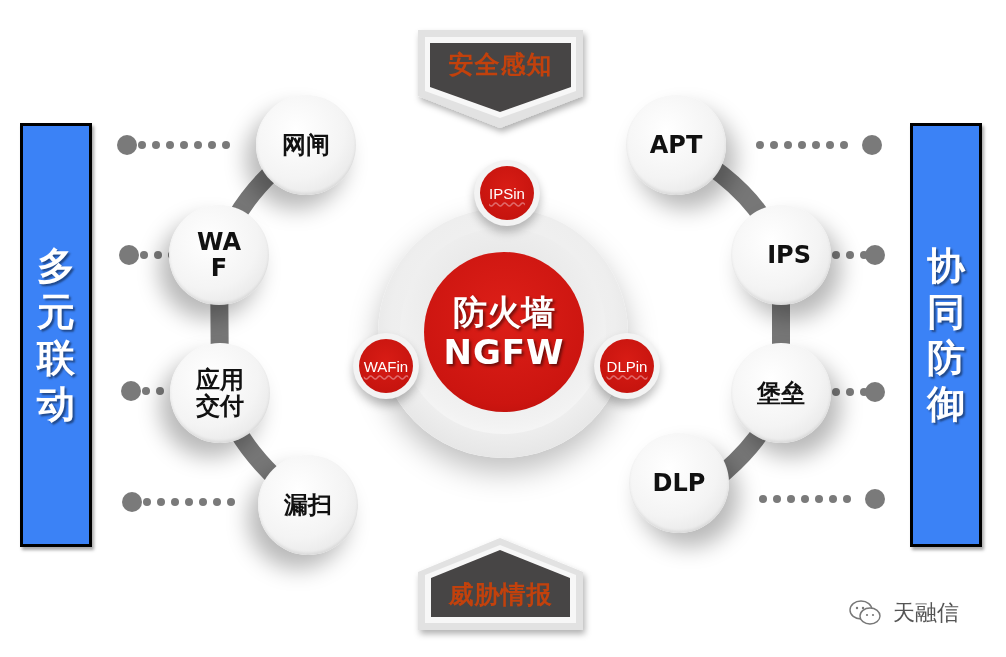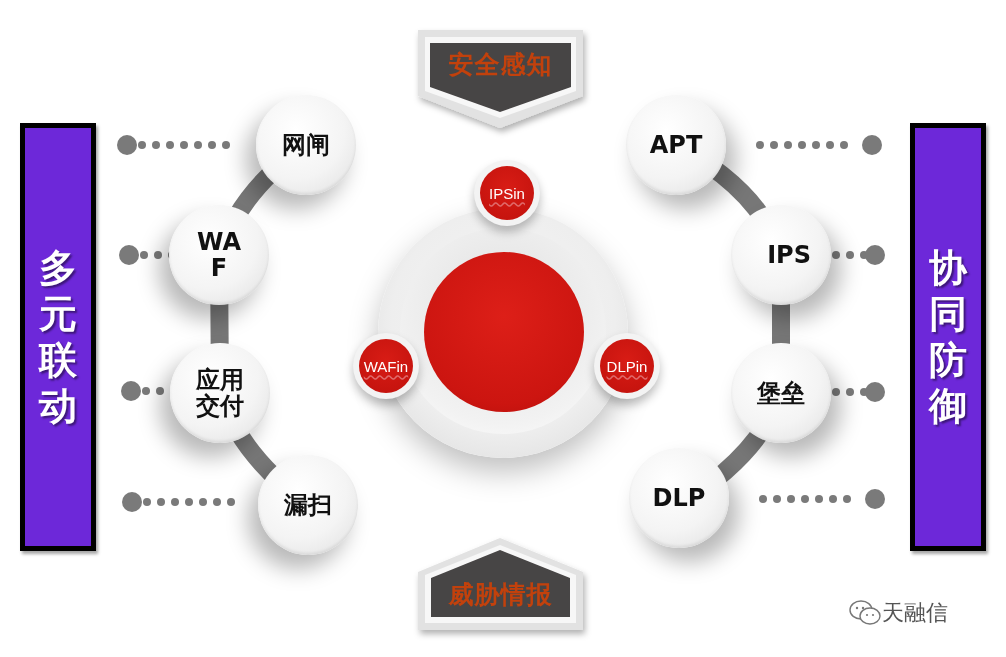--- a/index.html
+++ b/index.html
@@ -4,23 +4,23 @@
 <style>
   html, body { margin:0; padding:0; }
   body {
     width:1006px; height:657px; position:relative; overflow:hidden;
     background:#ffffff;
     font-family:"DejaVu Sans", "Liberation Sans", sans-serif;
   }
   svg.layer { position:absolute; left:0; top:0; }
 
   .side-bar {
-    position:absolute; background:#6d28d9;
+    position:absolute; background:#3b82f6;
     box-shadow: 2px 3px 3px rgba(0,0,0,0.35);
-    border:5px solid #000000;
+    border:3px solid #000000;
     display:flex; align-items:center; justify-content:center;
   }
   .side-bar .vtext {
     color:#fff; font-weight:bold; font-size:38px; line-height:46px;
     width:42px; text-align:center; word-break:break-all;
     text-shadow: 2px 2px 2px rgba(0,0,0,0.45);
   }
 
   .node {
     position:absolute; width:100px; height:100px; border-radius:50%;
@@ -66,21 +66,21 @@
     display:flex; align-items:center; justify-content:center;
     color:#fff; font-size:15px;
     font-family:Liberation Sans, sans-serif;
   }
   .mini .core span {
     text-decoration: underline wavy #e06a6a; text-underline-offset:3px;
   }
 
   .watermark {
     position:absolute; left:848px; top:598px; display:flex; align-items:center;
-    color:#555; font-size:22px; gap:0;
+    color:#555; font-size:22px; gap:11px;
   }
 </style>
 </head>
 <body>
 
 <svg class="layer" width="1006" height="657">
   <defs>
     <filter id="bshadow" x="-20%" y="-20%" width="140%" height="140%">
       <feDropShadow dx="2" dy="4" stdDeviation="3" flood-color="#000" flood-opacity="0.3"></feDropShadow>
     </filter>
@@ -181,27 +181,29 @@
 
 <div class="node right" style="left:626px; top:95px;">
   <span class="lbl">APT</span>
 </div>
 <div class="node right" style="left:731px; top:205px;text-align:right;">
   <span class="lbl">IPS</span>
 </div>
 <div class="node right" style="left:731px; top:343px;">
   <span class="lbl">堡垒</span>
 </div>
-<div class="node right" style="left:629px; top:448px;">
+<div class="node right" style="left:629px; top:433px;">
   <span class="lbl">DLP</span>
 </div>
 
 <div class="center-outer" style="left:378px; top:208px; width:250px; height:250px;"></div>
 <div class="center-mid" style="left:400px; top:228px; width:206px; height:206px;"></div>
 <div class="center-red" style="left:424px; top:252px; width:160px; height:160px;">
+  <span class="t1">防火墙</span>
+  <span class="t2">NGFW</span>
 </div>
 
 <div class="mini" style="left:474px; top:160px;">
   <div class="core">
       <span>IPSin</span>
     </div>
 </div>
 <div class="mini" style="left:353px; top:333px;">
   <div class="core">
       <span>WAFin</span>

